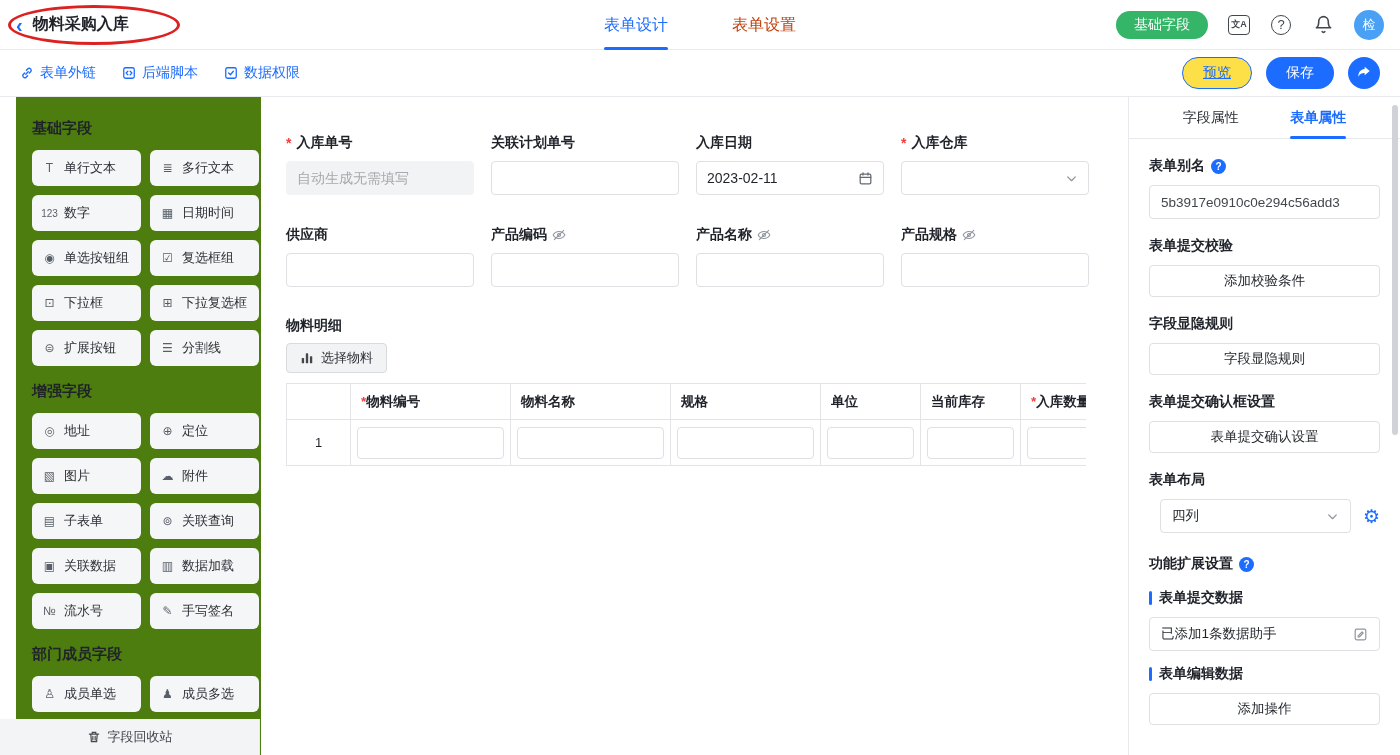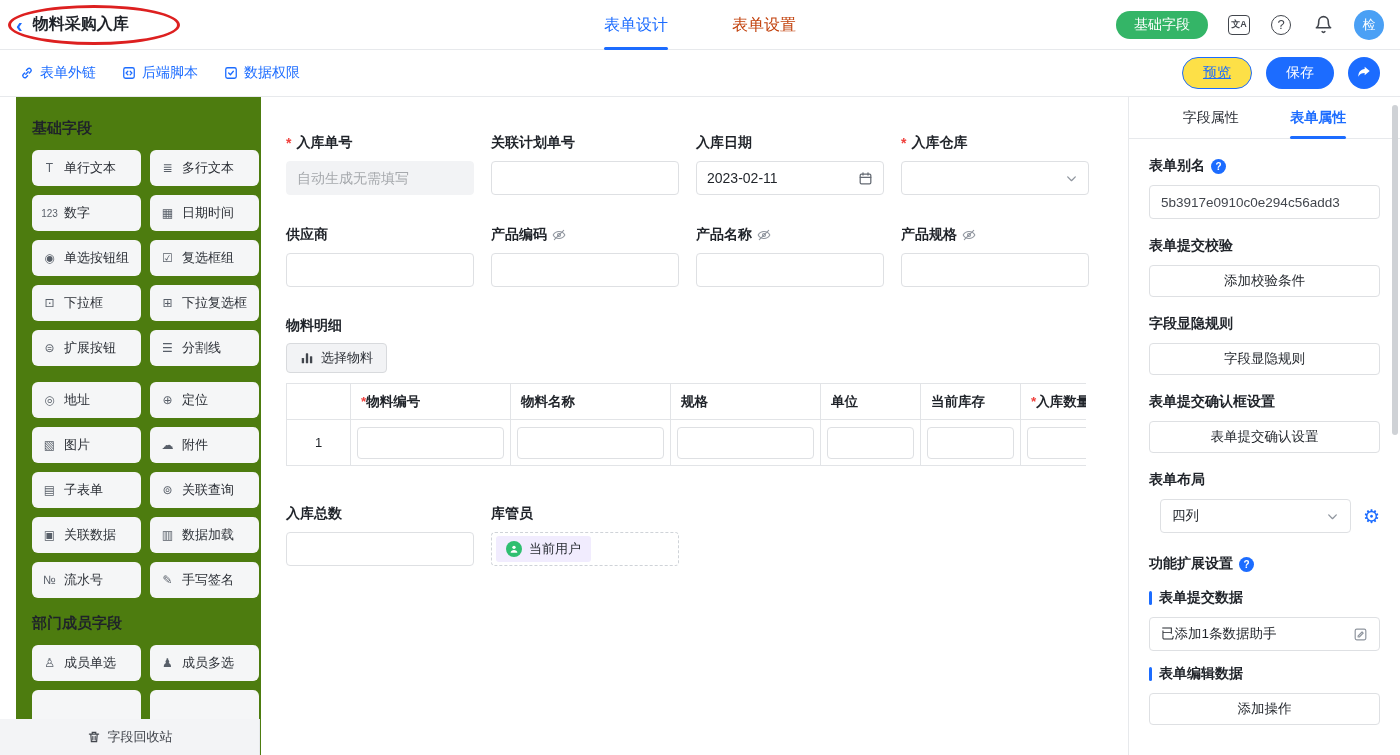--- a/index.html
+++ b/index.html
@@ -228,20 +228,21 @@
     <div class="field-btn">
         <span class="fi">⊜</span>
         <span>扩展按钮</span>
       </div>
     <div class="field-btn">
         <span class="fi">☰</span>
         <span>分割线</span>
       </div>
   </div>
 
+  <div class="section-title">增强字段</div>
   <div class="field-grid">
     <div class="field-btn">
         <span class="fi">◎</span>
         <span>地址</span>
       </div>
     <div class="field-btn">
         <span class="fi">⊕</span>
         <span>定位</span>
       </div>
     <div class="field-btn">
@@ -463,46 +464,20 @@
               <div class="cell-input"></div>
             </td>
         <td>
               <div class="cell-input"></div>
             </td>
       </tr>
     </tbody>
       </table>
   </div>
 
-  <div class="frow bottom-row">
-    <div class="ffield">
-      <div class="flabel">
-          <span>入库总数</span>
-        </div>
-      <div class="finput">
-          <input style="">
-        </div>
-    </div>
-    <div class="ffield">
-      <div class="flabel">
-          <span>库管员</span>
-        </div>
-      <div class="tag-box">
-        <span class="user-tag">
-          <span class="user-dot">
-            <svg width="10" height="10" viewBox="0 0 24 24">
-                <circle cx="12" cy="8" r="4" fill="#fff"></circle>
-                <path d="M4 21c0-4.5 4-6.5 8-6.5s8 2 8 6.5z" fill="#fff"></path>
-              </svg>
-          </span>
-          <span>当前用户</span>
-        </span>
-      </div>
-    </div>
-  </div>
 
 </div>
 
 <div class="panel">
   <div class="ptabs">
     <div class="ptab">字段属性</div>
     <div class="ptab active">表单属性</div>
   </div>
 
   <div class="plabel">

